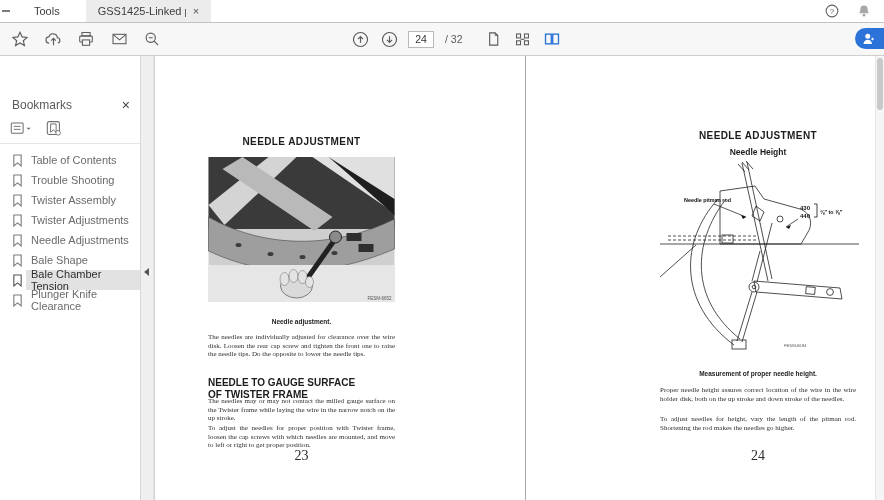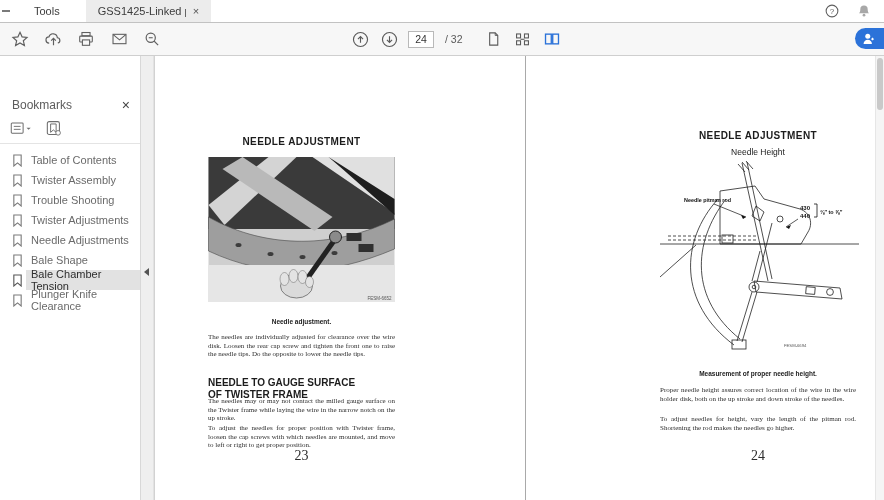--- a/index.html
+++ b/index.html
@@ -42,21 +42,21 @@
 
   .docarea{position:relative;flex:1;display:flex;background:#5eead4;}
   .page{position:relative;background:#ffffff;height:445px;}
   .page-left{width:370px;border-left:1px solid #d2d2d2;}
   .page-right{flex:1;border-left:1px solid #a9a9a9;}
   .scrollbar{position:absolute;right:0;top:0;width:8px;height:445px;background:#f5f5f5;border-left:1px solid #e6e6e6;}
   .scroll-thumb{position:absolute;top:2px;left:1px;width:6px;height:52px;background:#c9c9c9;border-radius:3px;}
 
   
   .pg-title{position:absolute;text-align:center;font-weight:bold;font-size:10px;letter-spacing:.4px;color:#1c1c1c;font-family:"Liberation Sans",sans-serif;}
-  .pg-sub{position:absolute;text-align:center;font-weight:normal;font-size:8.5px;color:#1c1c1c;}
+  .pg-sub{position:absolute;text-align:center;font-weight:bold;font-size:8.5px;color:#1c1c1c;}
   .pg-caption{position:absolute;text-align:center;font-weight:bold;font-size:6.5px;color:#222;}
   .pg-body{position:absolute;font-family:"Liberation Serif",serif;font-size:7px;line-height:1.22;text-align:justify;color:#2d2d2d;}
   .pg-h2{position:absolute;font-weight:bold;font-size:10px;line-height:1.15;color:#1c1c1c;font-family:Liberation Sans, sans-serif;}
   .pg-num{position:absolute;text-align:center;font-family:"Liberation Serif",serif;font-size:14px;color:#2d2d2d;}
 </style>
 </head>
 <body>
 
 <div class="app">
 
@@ -199,29 +199,29 @@
               </svg>
             </span>
             <span>Table of Contents</span>
           </div>
         <div class="bm-item">
             <span class="bm-ribbon">
               <svg width="11" height="13" viewBox="0 0 12 14">
                 <path d="M2 1h8v12l-4-3.4L2 13z" fill="none" stroke="#7a7a7a" stroke-width="1.2"></path>
               </svg>
             </span>
+            <span>Trouble Shooting</span>
+          </div>
+        <div class="bm-item">
+            <span class="bm-ribbon">
+              <svg width="11" height="13" viewBox="0 0 12 14">
+                <path d="M2 1h8v12l-4-3.4L2 13z" fill="none" stroke="#7a7a7a" stroke-width="1.2"></path>
+              </svg>
+            </span>
             <span>Twister Assembly</span>
-          </div>
-        <div class="bm-item">
-            <span class="bm-ribbon">
-              <svg width="11" height="13" viewBox="0 0 12 14">
-                <path d="M2 1h8v12l-4-3.4L2 13z" fill="none" stroke="#7a7a7a" stroke-width="1.2"></path>
-              </svg>
-            </span>
-            <span>Trouble Shooting</span>
           </div>
         <div class="bm-item">
             <span class="bm-ribbon">
               <svg width="11" height="13" viewBox="0 0 12 14">
                 <path d="M2 1h8v12l-4-3.4L2 13z" fill="none" stroke="#7a7a7a" stroke-width="1.2"></path>
               </svg>
             </span>
             <span>Twister Adjustments</span>
           </div>
         <div class="bm-item">

